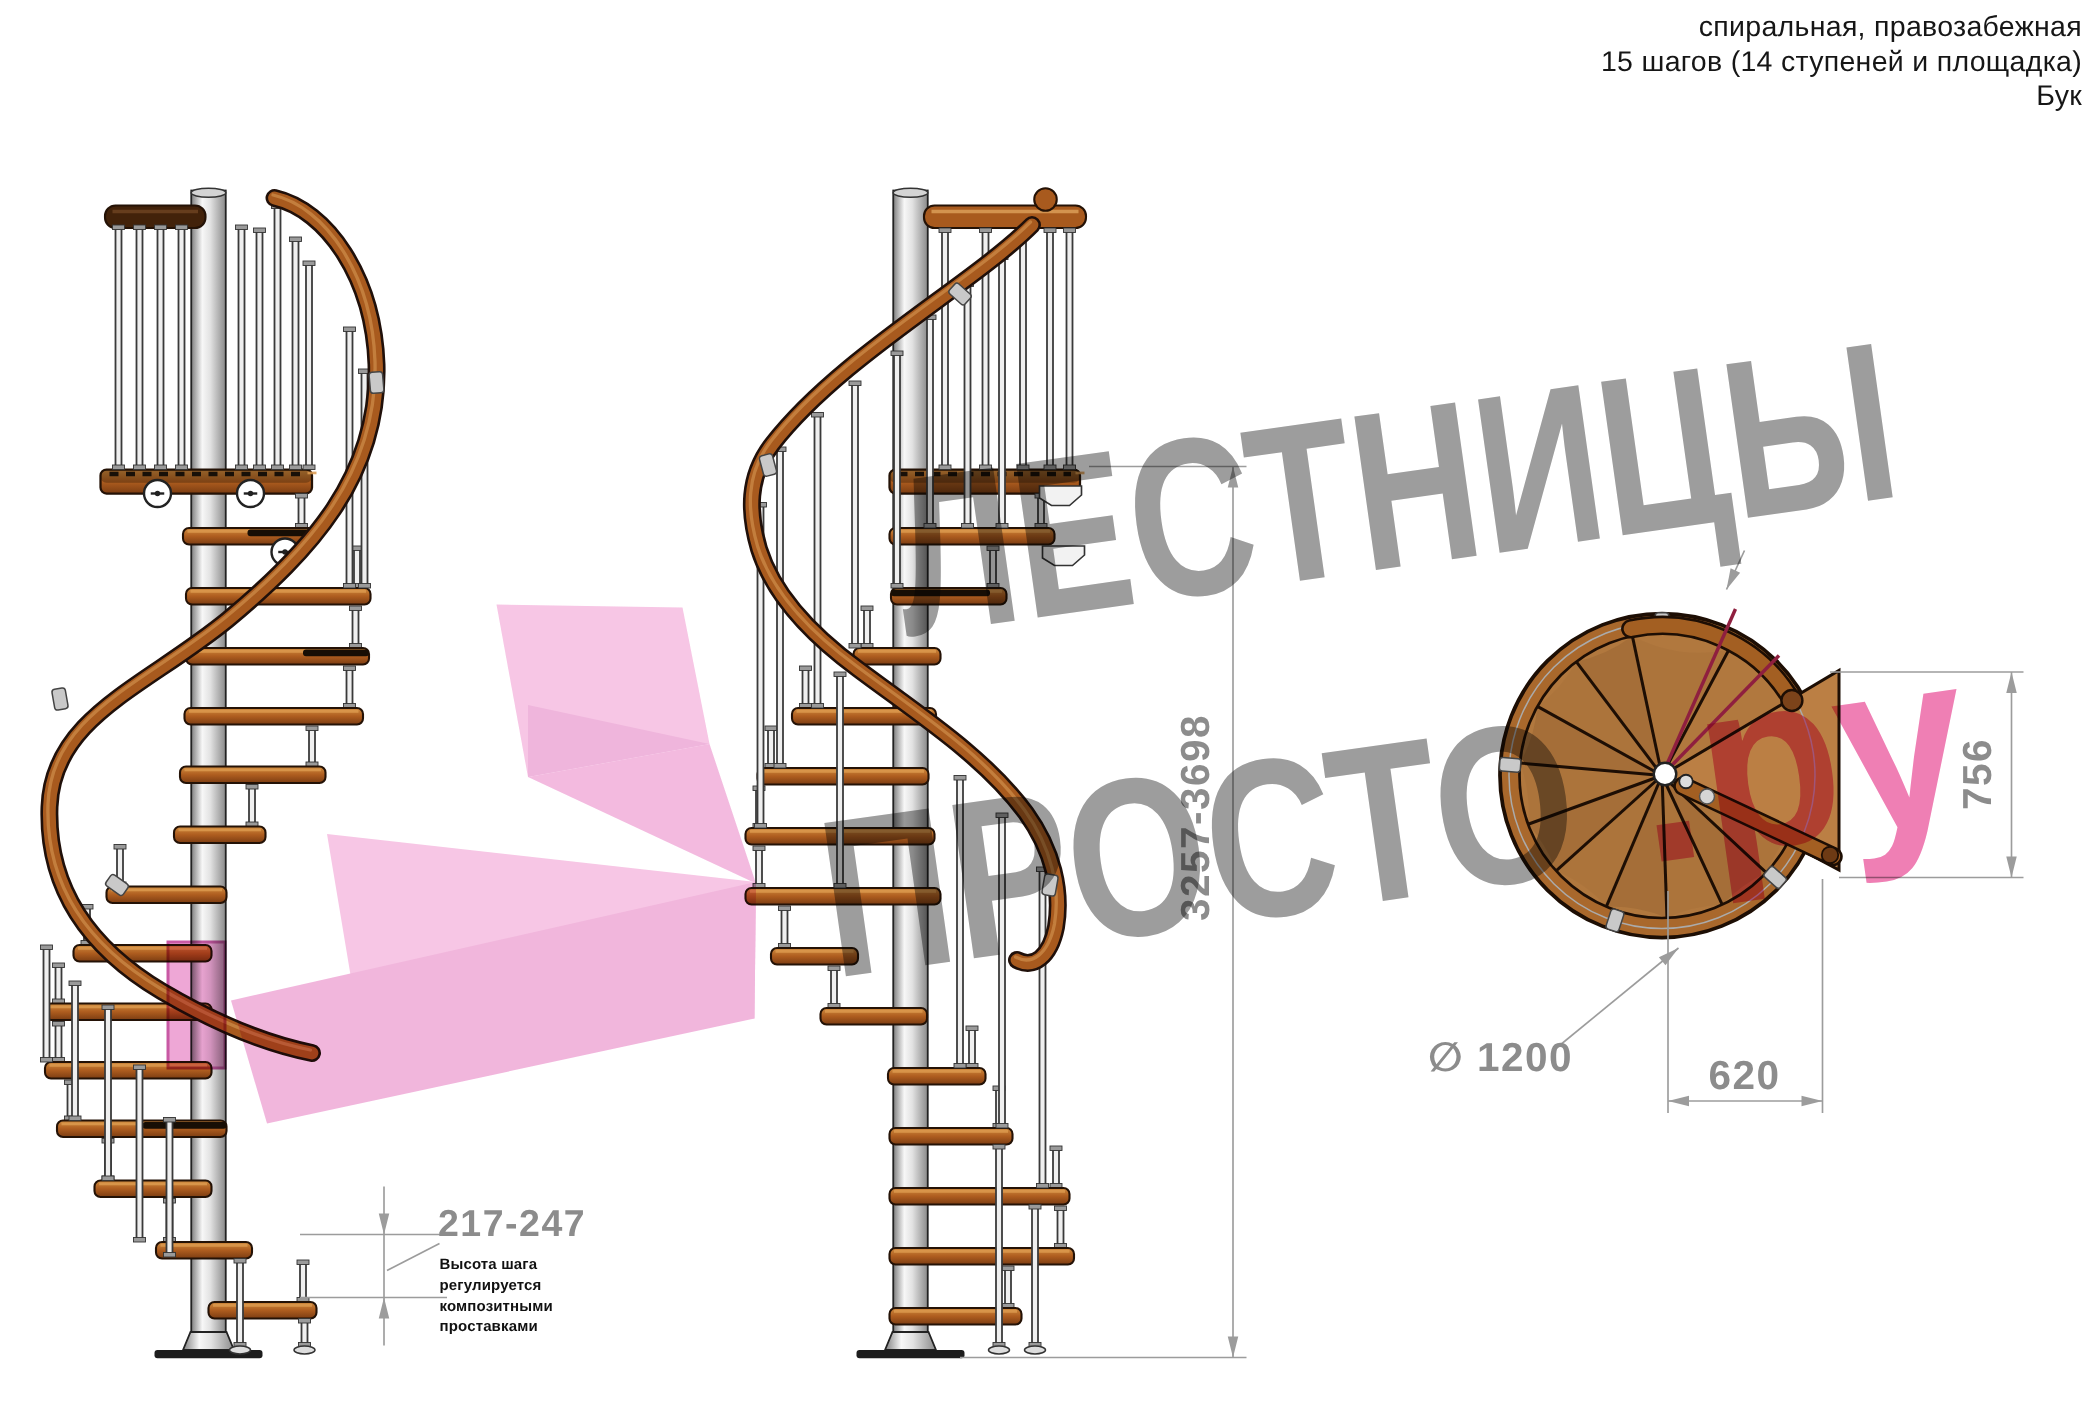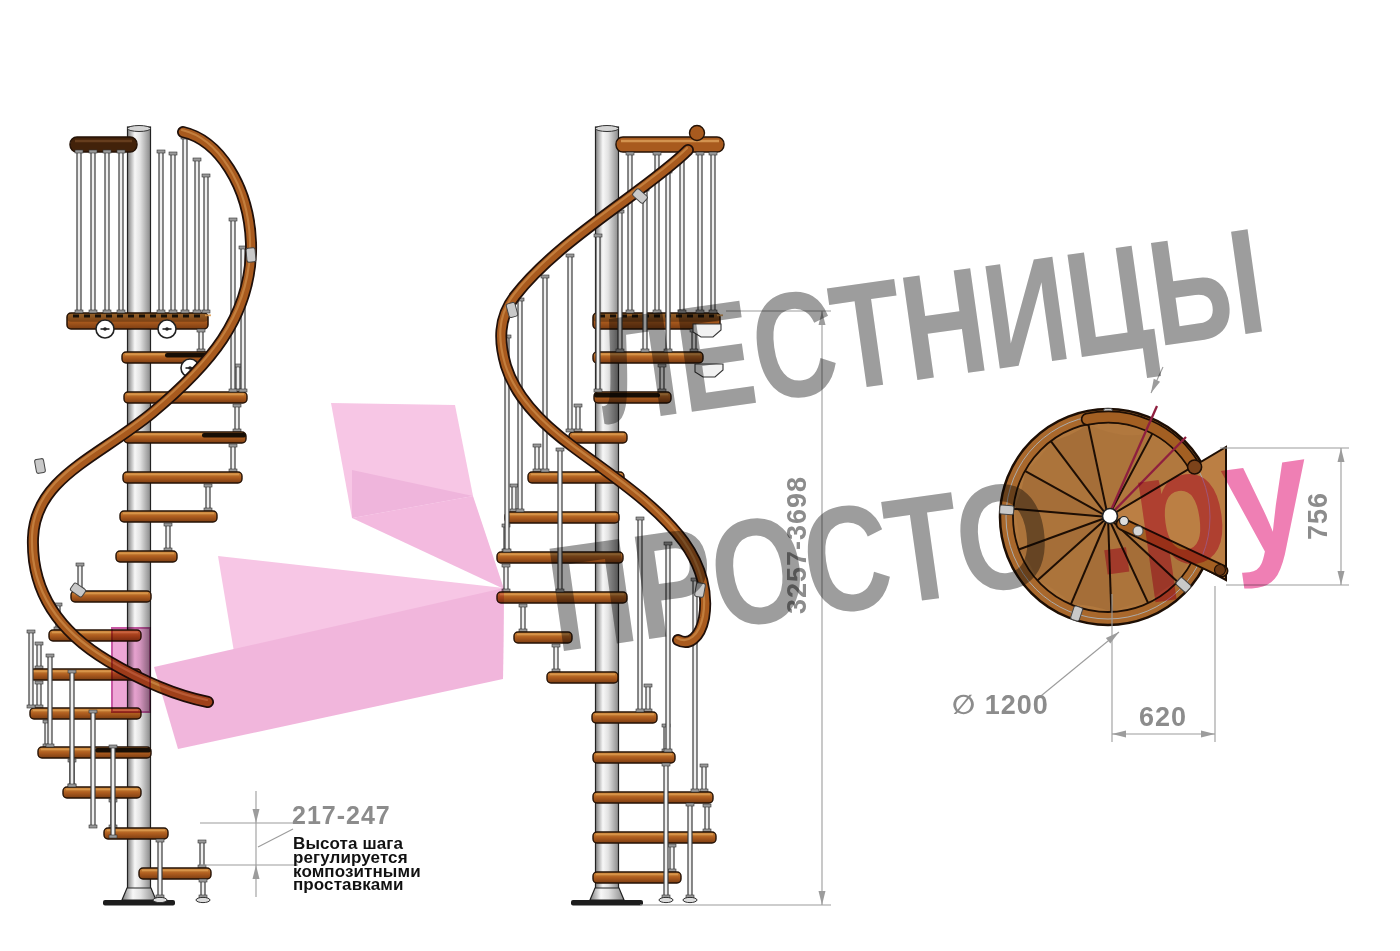--- a/index.html
+++ b/index.html
@@ -1,20 +1,20 @@
 <!DOCTYPE html>
 <html><head>
 <meta charset="utf-8">
 <style>
   html,body{margin:0;padding:0;background:#ffffff;}
   #page{position:relative;width:1400px;height:951px;background:#fff;overflow:hidden;
         font-family:"Liberation Sans","DejaVu Sans",sans-serif;}
   #header{position:absolute;top:7px;right:12px;text-align:right;
           font-size:19px;line-height:23px;color:#161616;letter-spacing:0.2px;}
-  #step-note{position:absolute;left:293px;top:837px;font-size:17px;line-height:13.8px;
+  #step-note{position:absolute;left:293px;top:837px;font-size:10px;line-height:13.8px;
              color:#111;white-space:pre-line;font-weight:bold;letter-spacing:0.1px;}
   svg text.dim{font-family:"Liberation Sans","DejaVu Sans",sans-serif;font-weight:bold;
                fill:#8c8c8c;letter-spacing:1px;}
   svg text.wm{font-family:"Liberation Sans","DejaVu Sans",sans-serif;font-weight:bold;}
 </style>
 </head>
 <body>
 
 <div id="page">
 
@@ -506,18 +506,23 @@
 
     <g id="wm" style="mix-blend-mode:multiply">
       <text class="wm" x="604" y="424" font-size="150" fill="#9d9d9d" textLength="672" lengthAdjust="spacingAndGlyphs" transform="rotate(-8 604 424)">ЛЕСТНИЦЫ</text>
       <text class="wm" x="556" y="652" font-size="150" transform="rotate(-8 556 652)">
         <tspan fill="#9d9d9d" textLength="505" lengthAdjust="spacingAndGlyphs">ПРОСТО</tspan>
         <tspan fill="#ef7fb4" font-size="164" textLength="222" lengthAdjust="spacingAndGlyphs">.ру</tspan>
       </text>
     </g>
   </svg>
 
+  <div id="header">
+    <div>спиральная, правозабежная</div>
+    <div>15 шагов (14 ступеней и площадка)</div>
+    <div>Бук</div>
+  </div>
 
   <div id="step-note">Высота шага
 регулируется
 композитными
 проставками</div>
 </div>
 
 </body></html>

